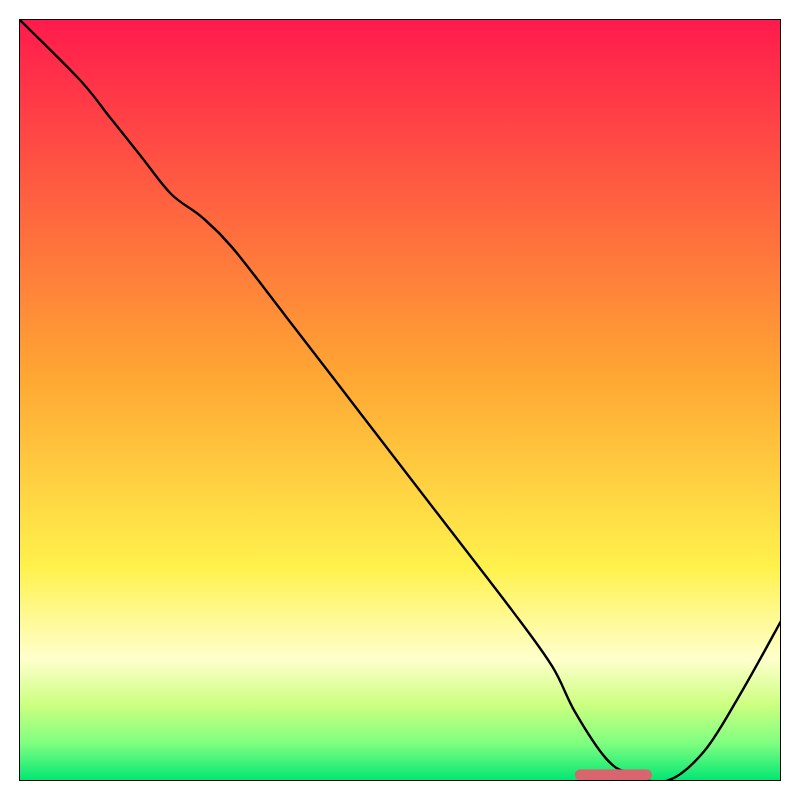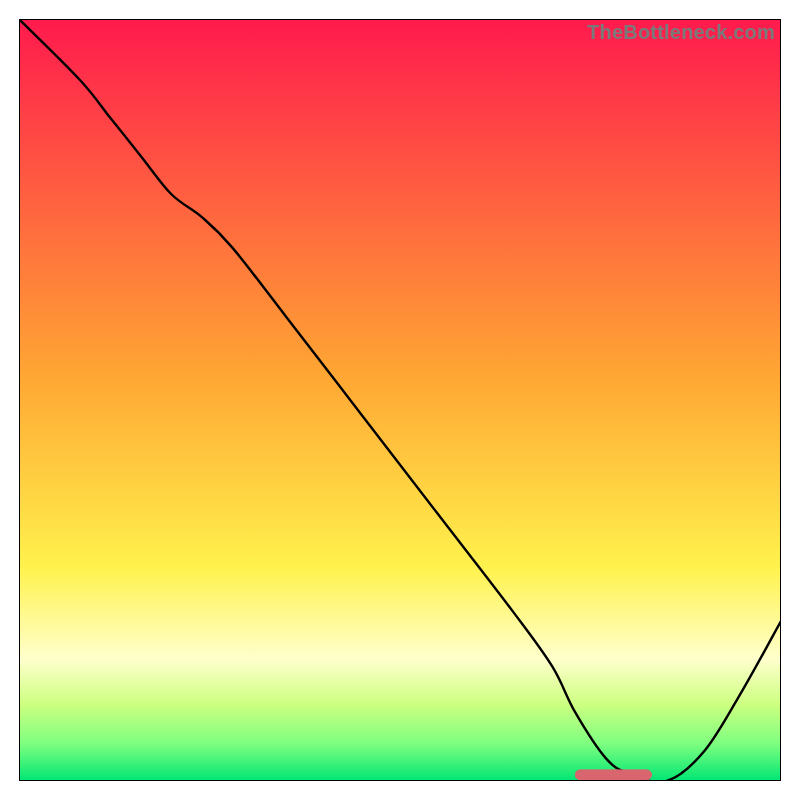--- a/index.html
+++ b/index.html
@@ -73,17 +73,16 @@
     </svg>
 
     <svg class="curve" width="762" height="762" viewBox="0 0 762 762" preserveAspectRatio="none">
       <path id="curve-path" fill="none" stroke-width="2.4" stroke-linejoin="round" stroke-linecap="round" d="M 0.00 0.00 C 10.16 10.16, 45.72 44.45, 60.96 60.96 C 76.20 77.47, 81.28 86.36, 91.44 99.06 C 101.60 111.76, 111.76 124.46, 121.92 137.16 C 132.08 149.86, 142.24 165.10, 152.40 175.26 C 162.56 185.42, 172.72 189.23, 182.88 198.12 C 193.04 207.01, 199.39 212.09, 213.36 228.60 C 227.33 245.11, 245.11 269.24, 266.70 297.18 C 288.29 325.12, 317.50 363.22, 342.90 396.24 C 368.30 429.26, 393.70 462.28, 419.10 495.30 C 444.50 528.32, 476.25 568.96, 495.30 594.36 C 514.35 619.76, 523.24 631.19, 533.40 647.70 C 543.56 664.21, 547.37 678.18, 556.26 693.42 C 565.15 708.66, 577.85 728.98, 586.74 739.14 C 595.63 749.30, 599.44 750.57, 609.60 754.38 C 619.76 758.19, 635.00 765.81, 647.70 762.00 C 660.40 758.19, 673.10 746.76, 685.80 731.52 C 698.50 716.28, 711.20 692.15, 723.90 670.56 C 736.60 648.97, 755.65 613.41, 762.00 601.98" stroke="#000000"></path>
     </svg>
 
     <svg class="marker" width="762" height="762" viewBox="0 0 762 762" preserveAspectRatio="none">
       <rect id="marker-rect" rx="5" ry="5" height="10" x="556.26" width="76.20" y="750.90" fill="#d9656f" stroke="#d9656f"></rect>
     </svg>
 
-    <div class="attribution">TheBottleneck.com</div>
 
     <div class="frame"></div>
   </div>
 </div>
 
 </body></html>

